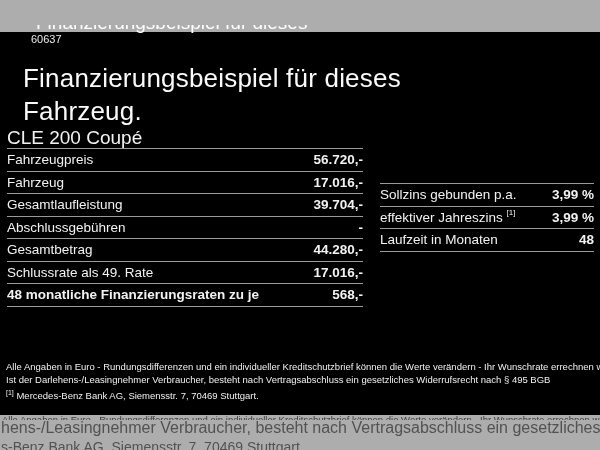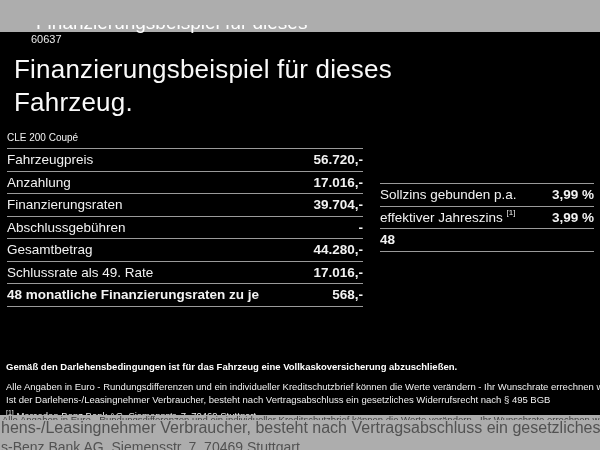--- a/index.html
+++ b/index.html
@@ -55,21 +55,21 @@
     color: #e8e8e8;
     z-index: 4;
     padding-left: 26px;
   }
 
   .title {
     position: absolute;
     left: 7px;
     top: 46px;
     width: 445px;
-    margin: 7px;
+    margin: 16px;
     font-size: 26px;
     line-height: 33px;
     font-weight: 400;
     color: #fafafa;
     letter-spacing: 0.2px;
   }
 
   
   .table-left {
     position: absolute;
@@ -82,21 +82,21 @@
     left: 380px;
     top: 149px;
     width: 214px;
     border-top: 1px solid #9a9a9a;
     margin-top: 34px;
   }
   .thead-row {
     height: 21px;
     display: flex;
     align-items: center;
-    font-size: 10px;
+    font-size: 19px;
     color: #f2f2f2;
     border-bottom: 1px solid #9a9a9a;
   }
   .trow {
     height: 21.5px;
     display: flex;
     align-items: center;
     justify-content: space-between;
     border-bottom: 1px solid #9a9a9a;
     font-size: 13.5px;
@@ -185,25 +185,25 @@
 
   <div class="table-left">
     <div class="thead-row">
       <span>CLE 200 Coupé</span>
     </div>
     <div class="trow">
       <span class="tlabel">Fahrzeugpreis</span>
       <span class="tvalue">56.720,-</span>
     </div>
     <div class="trow">
-      <span class="tlabel">Anzahlung</span>
+      <span class="tlabel">Fahrzeug</span>
       <span class="tvalue">17.016,-</span>
     </div>
     <div class="trow">
-      <span class="tlabel">Finanzierungsraten</span>
+      <span class="tlabel">Gesamtlaufleistung</span>
       <span class="tvalue">39.704,-</span>
     </div>
     <div class="trow">
       <span class="tlabel">Abschlussgebühren</span>
       <span class="tvalue">-</span>
     </div>
     <div class="trow">
       <span class="tlabel">Gesamtbetrag</span>
       <span class="tvalue">44.280,-</span>
     </div>
@@ -220,26 +220,26 @@
   <div class="table-right">
     <div class="trow">
       <span class="tlabel">Sollzins gebunden p.a.</span>
       <span class="tvalue">3,99 %</span>
     </div>
     <div class="trow">
       <span class="tlabel"><span>effektiver Jahreszins</span>&nbsp;<sup class="marker">[1]</sup></span>
       <span class="tvalue">3,99 %</span>
     </div>
     <div class="trow">
+      <span class="tlabel">Laufzeit in Monaten</span>
       <span class="tvalue">48</span>
     </div>
   </div>
 
   <div class="fineprint">
-    <div class="fp fp-bold">Gemäß den Darlehensbedingungen ist für das Fahrzeug eine Vollkaskoversicherung abzuschließen.</div>
     <div class="fp">Alle Angaben in Euro - Rundungsdifferenzen und ein individueller Kreditschutzbrief können die Werte verändern - Ihr Wunschrate errechnen wir Ihnen gerne persönlich</div>
     <div class="fp">Ist der Darlehens-/Leasingnehmer Verbraucher, besteht nach Vertragsabschluss ein gesetzliches Widerrufsrecht nach § 495 BGB</div>
     <div class="fp fp-bank"><sup>[1]</sup>&nbsp;<span>Mercedes-Benz Bank AG, Siemensstr. 7, 70469 Stuttgart.</span></div>
   </div>
 
   <div class="band band-bottom">
     <div class="dash-clip">
       <span>Alle Angaben in Euro - Rundungsdifferenzen und ein individueller Kreditschutzbrief können die Werte verändern - Ihr Wunschrate errechnen wir Ihnen gerne persönlich</span>
     </div>
     <div class="bg-line1">hens-/Leasingnehmer Verbraucher, besteht nach Vertragsabschluss ein gesetzliches Widerrufsrecht nach § 495 BGB</div>

